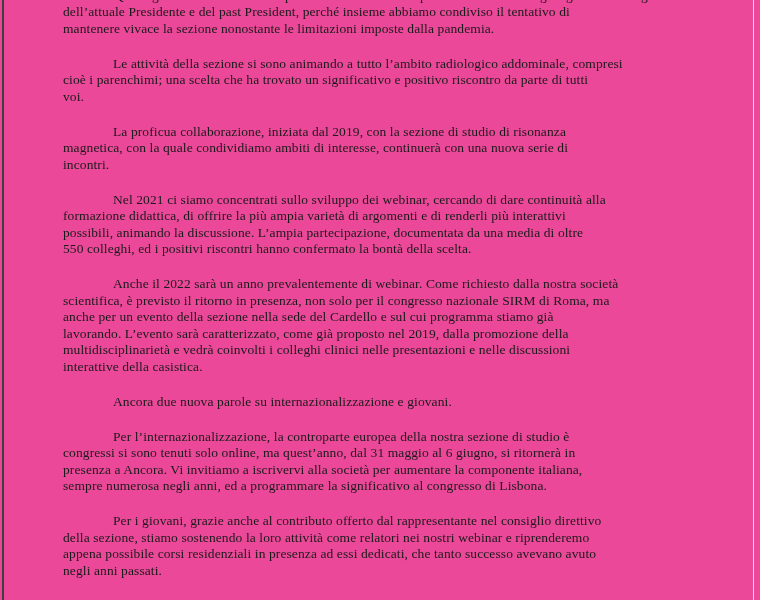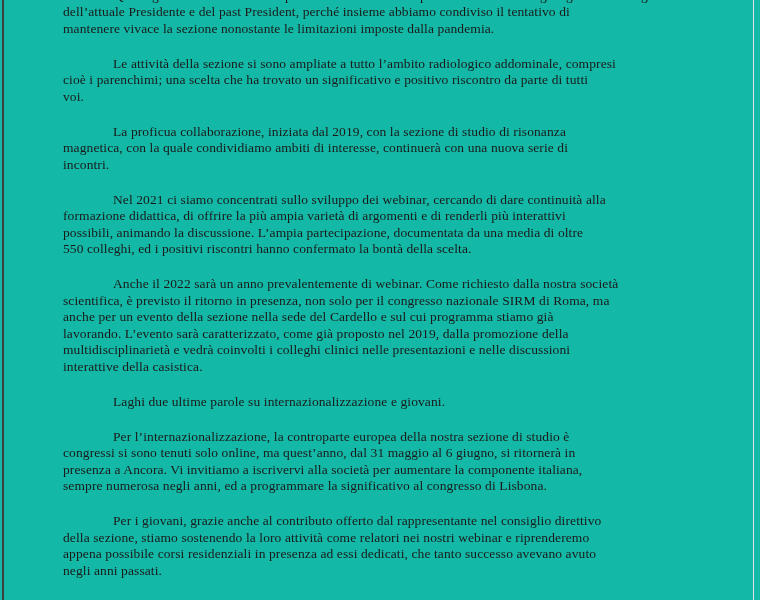--- a/index.html
+++ b/index.html
@@ -1,19 +1,19 @@
 <!DOCTYPE html>
 <html><head>
 <meta charset="utf-8">
 <style>
   html,body{margin:0;padding:0;background:#ffffff;}
   .page{
     position:relative;
     width:760px;height:600px;
-    background:#14b8a6;
+    background:#ec4899;
     overflow:hidden;
     font-family:"Liberation Serif","DejaVu Serif",serif;
     color:#1a1a1a;
   }
   .edge-left{position:absolute;left:2px;top:0;width:2px;height:600px;background:#3f3f3f;}
   .edge-right{position:absolute;left:753px;top:0;width:1px;height:600px;background:#e1e1e1;}
   .clipped-line{position:absolute;left:0;top:0;width:760px;height:8px;}
   .fragment{
     position:absolute;top:-12px;
     font-size:13.5px;line-height:16.5px;
@@ -42,21 +42,21 @@
       <span class="fragment" style="left: 540px;">g</span>
       <span class="fragment" style="left: 566px;">g</span>
       <span class="fragment" style="left: 641px;">g</span>
     </div>
   <div class="textblock" id="paragraphs">
       <div class="para">
         <div class="line">dell’attuale Presidente e del past President, perché insieme abbiamo condiviso il tentativo di</div>
         <div class="line">mantenere vivace la sezione nonostante le limitazioni imposte dalla pandemia.</div>
       </div>
       <div class="para">
-        <div class="line indent">Le attività della sezione si sono ampliate a tutto l’ambito radiologico addominale, compresi</div>
+        <div class="line indent">Le attività della sezione si sono animando a tutto l’ambito radiologico addominale, compresi</div>
         <div class="line">cioè i parenchimi; una scelta che ha trovato un significativo e positivo riscontro da parte di tutti</div>
         <div class="line">voi.</div>
       </div>
       <div class="para">
         <div class="line indent">La proficua collaborazione, iniziata dal 2019, con la sezione di studio di risonanza</div>
         <div class="line">magnetica, con la quale condividiamo ambiti di interesse, continuerà con una nuova serie di</div>
         <div class="line">incontri.</div>
       </div>
       <div class="para">
         <div class="line indent">Nel 2021 ci siamo concentrati sullo sviluppo dei webinar, cercando di dare continuità alla</div>
@@ -66,21 +66,21 @@
       </div>
       <div class="para">
         <div class="line indent">Anche il 2022 sarà un anno prevalentemente di webinar. Come richiesto dalla nostra società</div>
         <div class="line">scientifica, è previsto il ritorno in presenza, non solo per il congresso nazionale SIRM di Roma, ma</div>
         <div class="line">anche per un evento della sezione nella sede del Cardello e sul cui programma stiamo già</div>
         <div class="line">lavorando. L’evento sarà caratterizzato, come già proposto nel 2019, dalla promozione della</div>
         <div class="line">multidisciplinarietà e vedrà coinvolti i colleghi clinici nelle presentazioni e nelle discussioni</div>
         <div class="line">interattive della casistica.</div>
       </div>
       <div class="para">
-        <div class="line indent">Laghi due ultime parole su internazionalizzazione e giovani.</div>
+        <div class="line indent">Ancora due nuova parole su internazionalizzazione e giovani.</div>
       </div>
       <div class="para">
         <div class="line indent">Per l’internazionalizzazione, la controparte europea della nostra sezione di studio è</div>
         <div class="line">congressi si sono tenuti solo online, ma quest’anno, dal 31 maggio al 6 giugno, si ritornerà in</div>
         <div class="line">presenza a Ancora. Vi invitiamo a iscrivervi alla società per aumentare la componente italiana,</div>
         <div class="line">sempre numerosa negli anni, ed a programmare la significativo al congresso di Lisbona.</div>
       </div>
       <div class="para">
         <div class="line indent">Per i giovani, grazie anche al contributo offerto dal rappresentante nel consiglio direttivo</div>
         <div class="line">della sezione, stiamo sostenendo la loro attività come relatori nei nostri webinar e riprenderemo</div>

